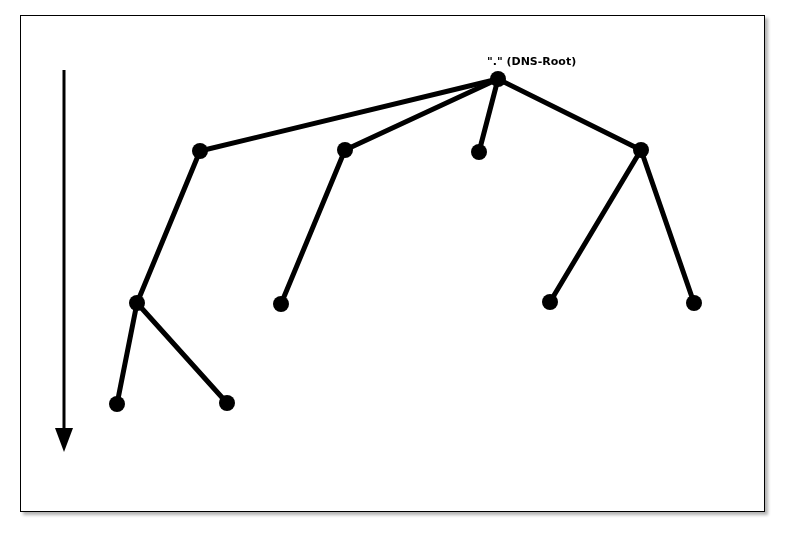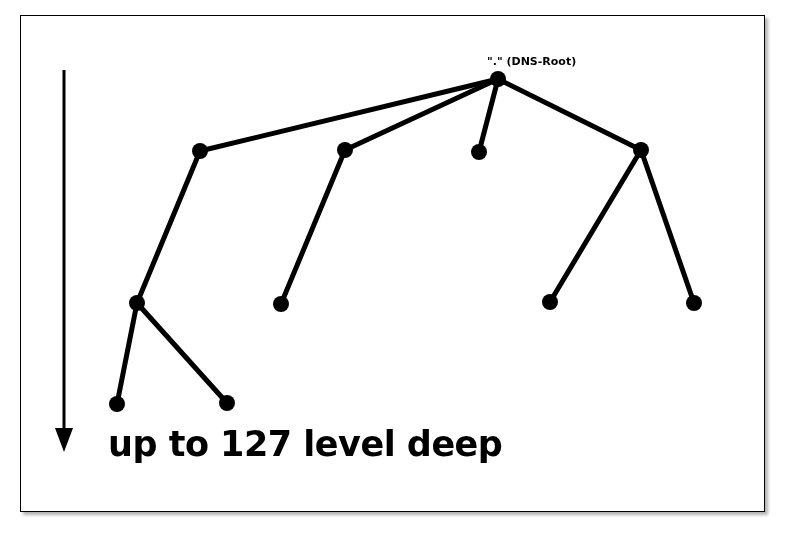--- a/index.html
+++ b/index.html
@@ -97,15 +97,14 @@
         <circle cx="227" cy="403" r="8" fill="#000000"></circle>
       </g>
     <g id="arrow-layer">
         <line x1="64" y1="70" x2="64" y2="431" stroke="#000000" stroke-width="3"></line>
         <polygon points="55,428 73,428 64,452" fill="#000000"></polygon>
       </g>
   </svg>
 
   <div class="root-label">"." (DNS-Root)</div>
 
-  <div class="depth-label">up to 127 level deep</div>
 
 </div>
 
 </body></html>

